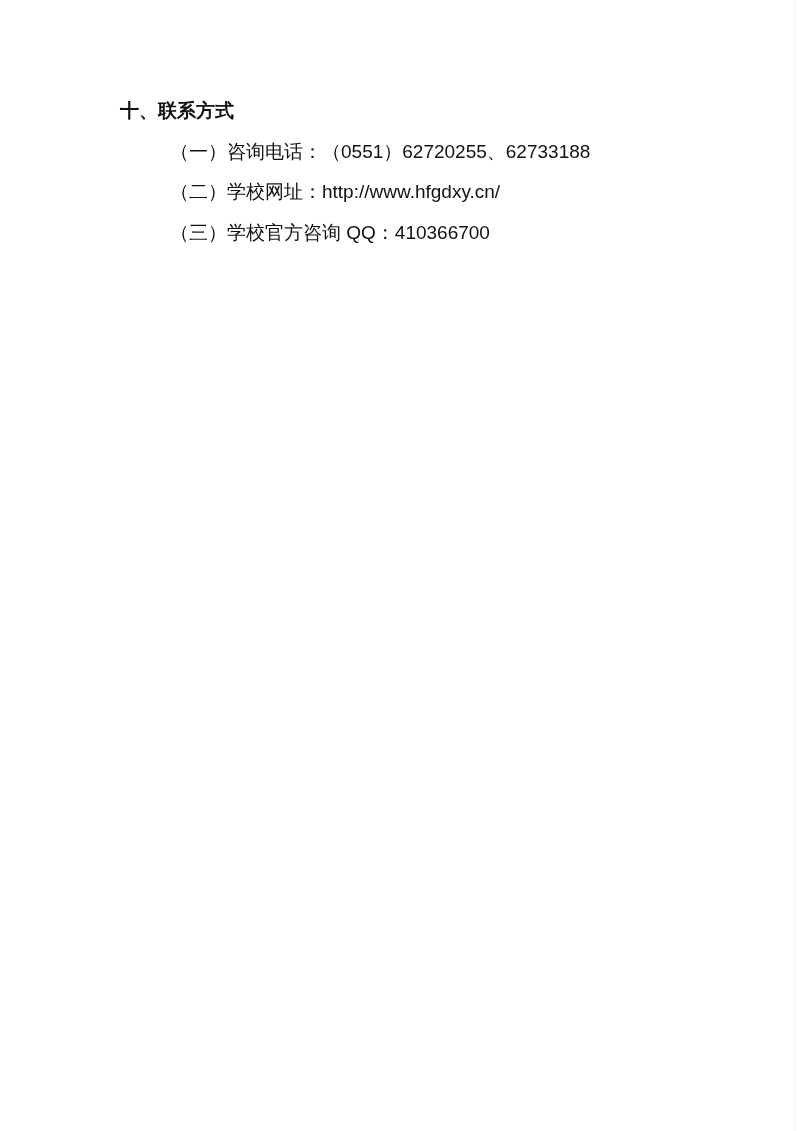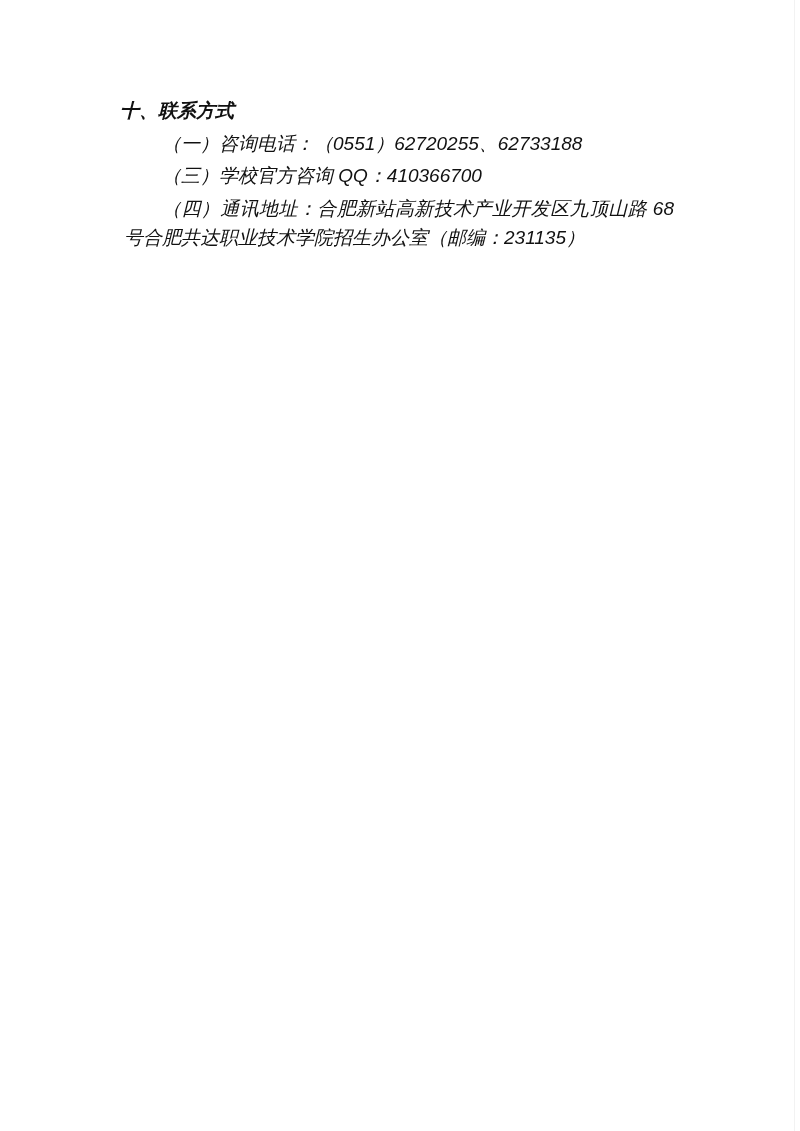--- a/index.html
+++ b/index.html
@@ -6,21 +6,20 @@
     margin: 0;
     padding: 0;
     background: #ffffff;
   }
   .page {
     position: relative;
     width: 800px;
     height: 1131px;
     background: #ffffff;
     overflow: hidden;
-    font-style: italic;
   }
   
   .page-edge {
     position: absolute;
     top: 0;
     right: 5px;
     width: 1px;
     height: 100%;
     background: #f2f2f2;
   }
@@ -35,29 +34,29 @@
     font-size: 19px;
     line-height: 28.7px;
   }
   .heading {
     margin: 0;
     font-size: 19px;
     font-weight: 700;
     line-height: 28.7px;
   }
   .para {
-    margin: 4px;
+    margin: 12px;
     text-indent: 2em;
     text-align: justify;
   }
 </style>
 </head>
 <body>
 
 <div class="page">
   <div class="content">
     <h1 class="heading">十、联系方式</h1>
     <p class="para">（一）咨询电话：（0551）62720255、62733188</p>
+    <p class="para">（二）学校网址：http://www.hfgdxy.cn/</p>
     <p class="para">（三）学校官方咨询 QQ：410366700</p>
-    <p class="para">（四）通讯地址：合肥新站高新技术产业开发区九顶山路 68 号合肥共达职业技术学院招生办公室（邮编：231135）</p>
   </div>
   <div class="page-edge"></div>
 </div>
 
 </body></html>

